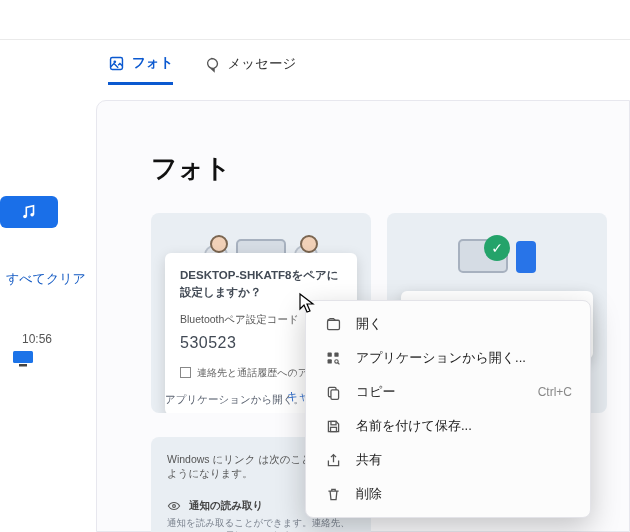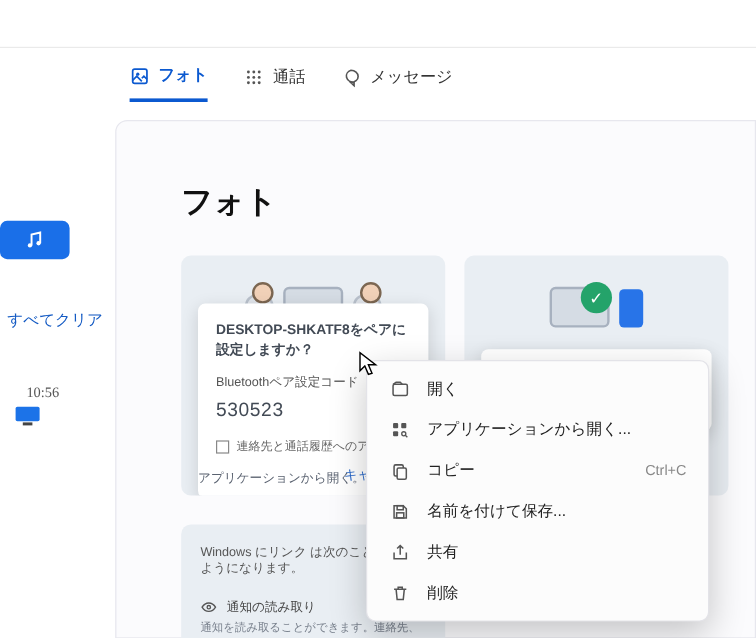--- a/index.html
+++ b/index.html
@@ -44,21 +44,21 @@
   border-top-left-radius: 10px;
   border: 1px solid #e7e7ee;
 }
 .page-title {
   font-size: 26px;
   font-weight: 700;
   margin: 50px 0 0 54px;
   color: #111;
 }
 .left-strip {
-  position: absolute; left: 0; top: 40px; bottom: 0; width: 96px; font-family: Liberation Serif, serif;
+  position: absolute; left: 0; top: 52px; bottom: 0; width: 96px;
 }
 .music-pill {
   position: absolute; left: 0; top: 144px;
   width: 58px; height: 32px;
   background: #1a6fe8;
   border-radius: 6px;
   display: flex; align-items: center; justify-content: center;
 }
 .clear-link {
   position: absolute; left: 6px; top: 218px;
@@ -129,21 +129,21 @@
 .dialog .permit { text-align: right; margin-top: 10px; font-size: 11px; color: #2766c7; }
 
 .card2-lower {
   position: absolute; top: 336px; left: 54px;
   width: 220px; height: 190px;
   background: #e9eef3; border-radius: 8px; padding: 16px;
   color: #4b5360; font-size: 10.5px; overflow: hidden;
 }
 .card2-lower .h { font-size: 10.5px; color: #555; }
 .card2-lower .sect { margin-top: 18px; }
-.card2-lower .eye { display: flex; gap: 8px; align-items: center; font-weight: 400; color: #444; font-size: 10.5px; }
+.card2-lower .eye { display: flex; gap: 8px; align-items: center; font-weight: 700; color: #444; font-size: 10.5px; }
 .card2-lower .small { font-size: 9.5px; color: #7a828e; margin-top: 4px; }
 .second-lower-label {
   position: absolute; left: 302px; top: 404px; font-size: 10.5px; color: #666;
 }
 
 .ctx-menu {
   position: absolute;
   top: 300px; left: 305px;
   width: 286px;
   background: #fcfcfc;
@@ -176,36 +176,20 @@
 <div class="tabs">
   <div class="tab active">
     <span class="tab-icon">
       <svg viewBox="0 0 20 20" width="17" height="17" fill="none" stroke="#0b59d0" stroke-width="1.7">
           <rect x="3" y="3" width="14" height="14" rx="2"></rect>
           <circle cx="8" cy="8" r="1.6" fill="#0b59d0" stroke="none"></circle>
           <path d="M3 14l4-4 5 5M12 12l2-2 3 3"></path>
         </svg>
     </span>
     <span>フォト</span>
-  </div>
-  <div class="tab">
-    <span class="tab-icon">
-      <svg viewBox="0 0 20 20" width="15" height="15" fill="#555">
-          <circle cx="4" cy="4" r="1.6"></circle>
-          <circle cx="10" cy="4" r="1.6"></circle>
-          <circle cx="16" cy="4" r="1.6"></circle>
-          <circle cx="4" cy="10" r="1.6"></circle>
-          <circle cx="10" cy="10" r="1.6"></circle>
-          <circle cx="16" cy="10" r="1.6"></circle>
-          <circle cx="4" cy="16" r="1.6"></circle>
-          <circle cx="10" cy="16" r="1.6"></circle>
-          <circle cx="16" cy="16" r="1.6"></circle>
-        </svg>
-    </span>
-    <span>通話</span>
   </div>
   <div class="tab">
     <span class="tab-icon">
       <svg viewBox="0 0 20 20" width="17" height="17" fill="none" stroke="#555" stroke-width="1.6">
           <path d="M10 3a7 6 0 1 0 0 12h.2L7 18v-3.4A7 6 0 0 0 10 3z" transform="scale(-1,1) translate(-20,0)"></path>
         </svg>
     </span>
     <span>メッセージ</span>
   </div>
 </div>

